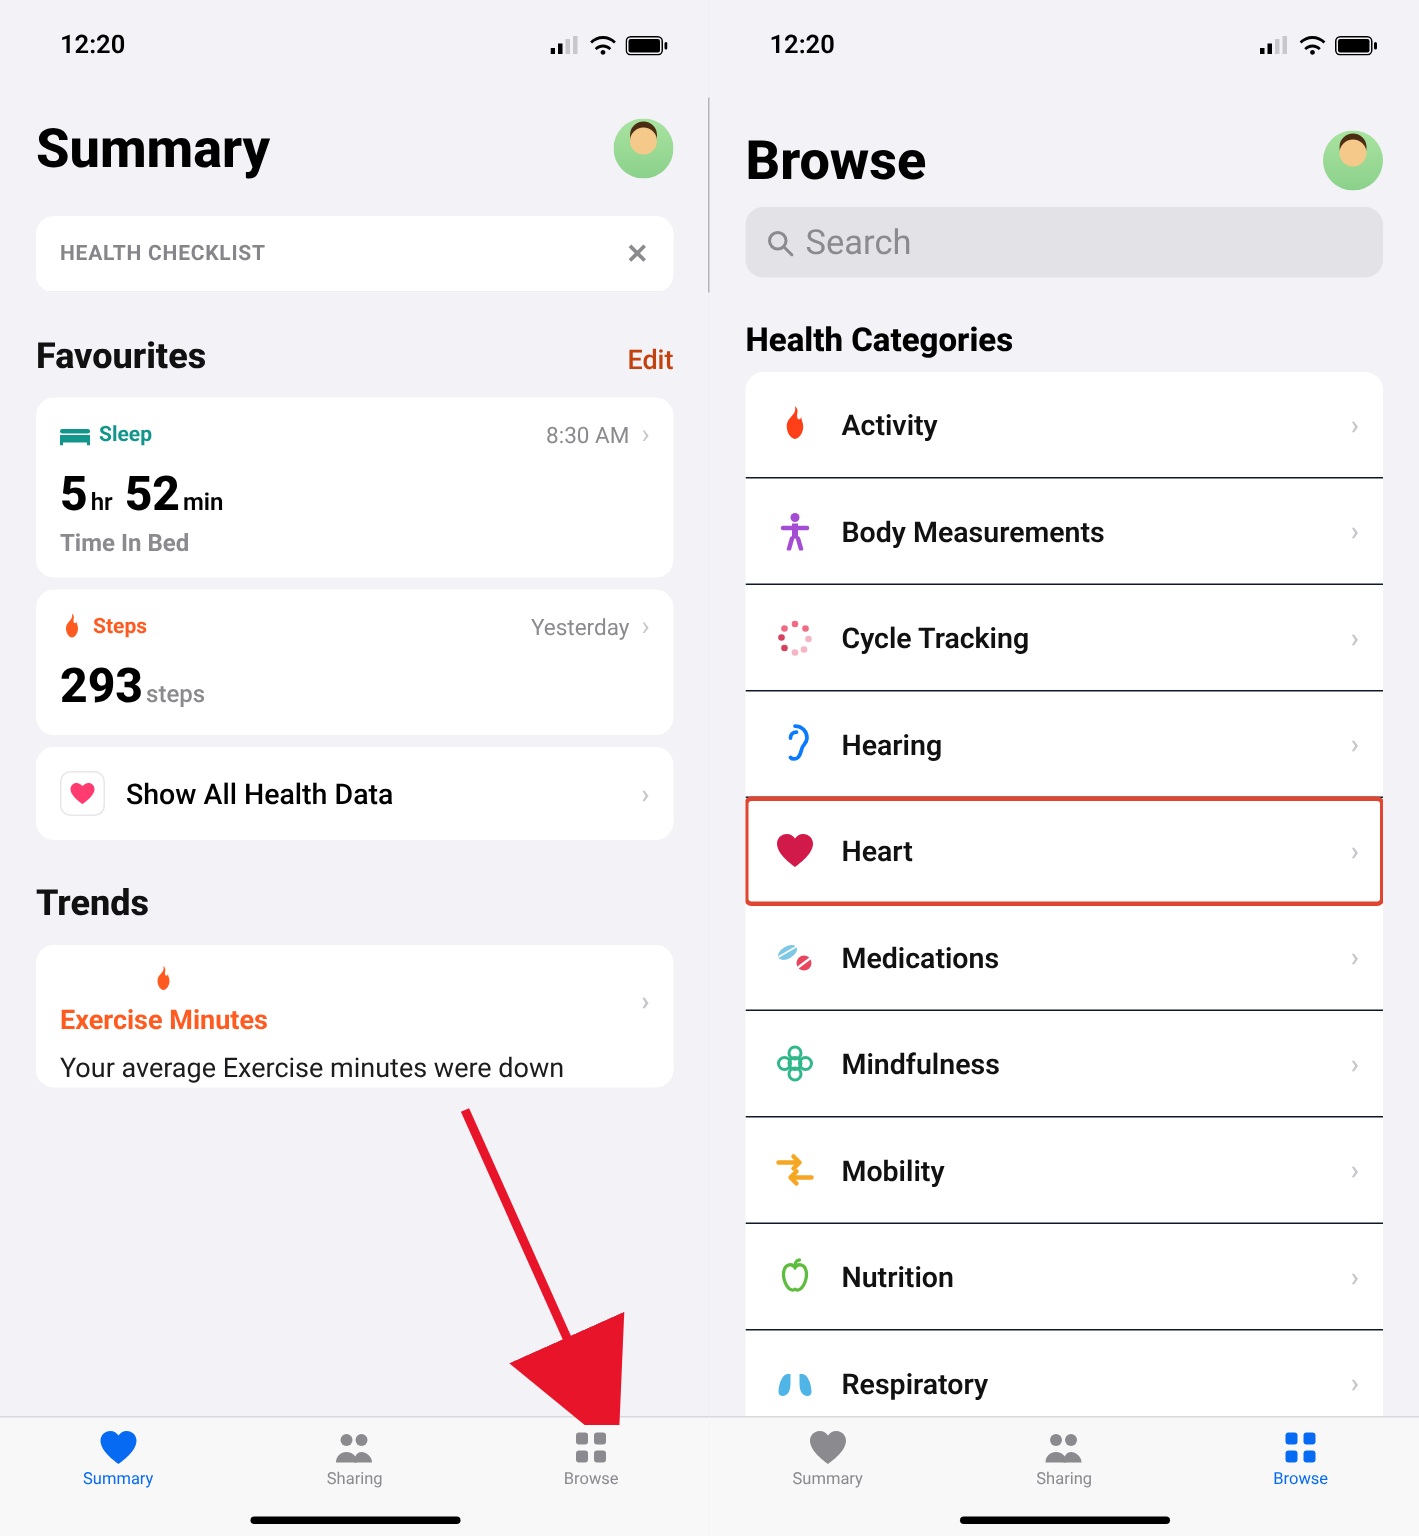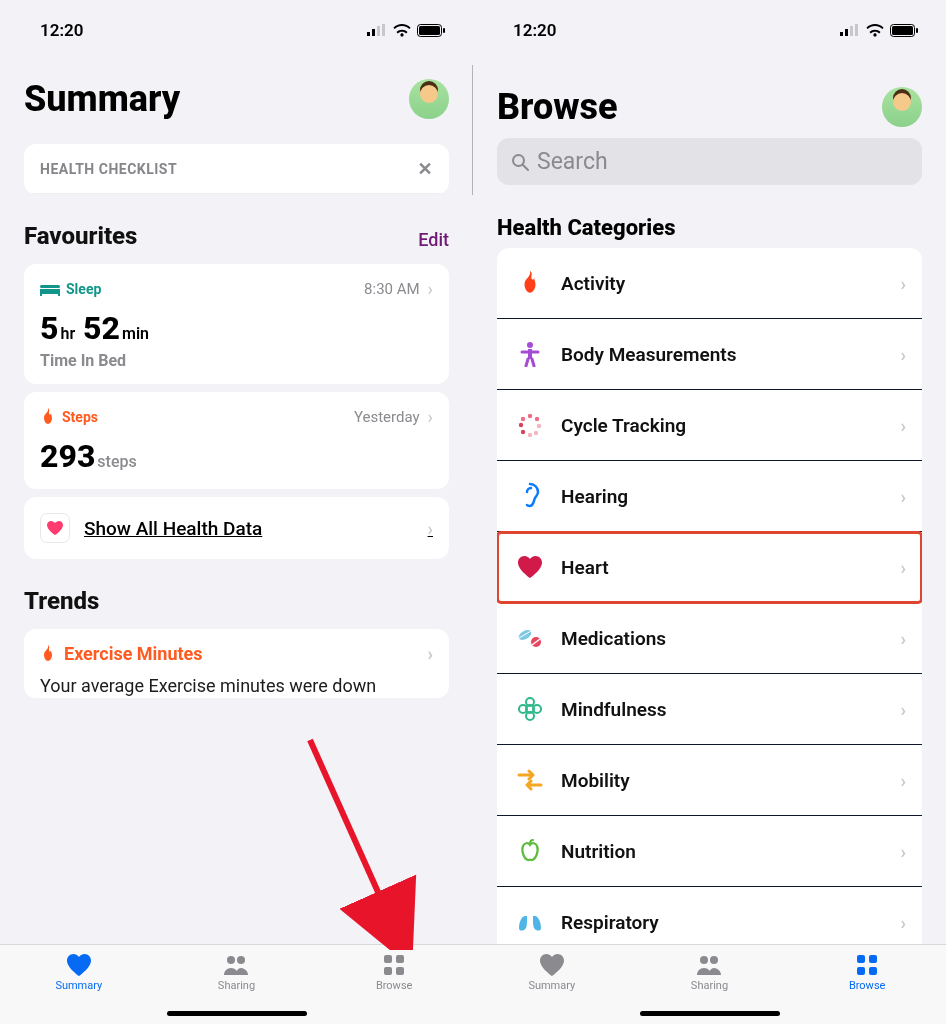--- a/index.html
+++ b/index.html
@@ -91,33 +91,33 @@
     color:#86868a; font-size:14px; font-weight:700; letter-spacing:.5px;
   }
   .close-x { color:#8a8a8f; font-size:18px; cursor:pointer; }
   .checklist-body { display:flex; padding:16px; gap:14px; align-items:flex-start;}
   .wallet-icon { width:40px; height:40px;}
   .checklist-text { font-size:18px; line-height:1.35; color:#1c1c1e; font-weight:500;}
   .review-link { color:#0a7aff; font-size:18px; font-weight:500; display:block; margin-top:8px;}
   
   .section-row { display:flex; justify-content:space-between; align-items:flex-end; padding:20px 24px 6px 24px; }
   .section-title { font-size:24px; font-weight:800; color:#111; }
-  .edit-link { color:#701a75; font-size:18px; font-weight:500; }
+  .edit-link { color:#c2410c; font-size:18px; font-weight:500; }
   
   .fav-card { background:#fff; border-radius:12px; margin:8px 24px; padding:14px 16px; }
   .fav-top { display:flex; justify-content:space-between; align-items:center; }
   .fav-label { display:flex; align-items:center; gap:6px; font-weight:700; font-size:14px; }
   .sleep { color:#12968b; }
   .steps { color:#ff5a1f; }
   .fav-time { color:#8a8a8f; font-size:15px; display:flex; align-items:center; gap:8px; }
   .chev { color:#c7c7cc; font-size:18px; }
   .big-val { font-size:32px; font-weight:800; margin-top:10px; }
   .unit { font-size:16px; font-weight:600; margin-left:2px; }
   .subtle { color:#8a8a8f; font-size:16px; margin-top:4px;font-weight:bold; }
-  .show-all { display:flex; align-items:center; gap:14px; padding:16px; font-size:19px; font-weight:500;text-decoration:underline;}
+  .show-all { display:flex; align-items:center; gap:14px; padding:16px; font-size:19px; font-weight:500;}
   .heart-box { width:30px; height:30px; border-radius:7px; background:#fff; border:1px solid #e7e7eb; display:flex; align-items:center; justify-content:center;}
   .chev-right { margin-left:auto; }
   
   .trend-card { background:#fff; border-radius:12px; margin:8px 24px 0 24px; padding:14px 16px 0 16px; }
   .trend-title { display:flex; align-items:center; gap:8px; color:#ff5a1f; font-weight:700; font-size:18px; justify-content:space-between;}
   .trend-desc { font-size:18px; color:#1c1c1e; margin-top:10px; line-height:1.35; }
   
   .cat-header { font-size:22px; font-weight:800; padding:20px 20px 8px 24px; }
   .cat-list { background:#fff; border-radius:12px; margin:0 24px; overflow:hidden; }
   .cat-item {
@@ -256,21 +256,21 @@
         <span class="chev chev-right">›</span>
       </div>
     </div>
 
     <div class="section-row">
       <span class="section-title">Trends</span>
     </div>
 
     <div class="trend-card">
       <div class="trend-title">
-        <span style="display:flex;align-items:center;gap:8px;">
+        <span style="display:flex;align-items:center;gap:8px;flex-direction:column;">
           <svg width="16" height="18" viewBox="0 0 16 18">
               <path d="M8 0c1 5-4 5-4 10 0 3 2 6 4 6s4-3 4-6c0-2-1-3-1-5 0 2-2 2-2 0 0-2 1-3-1-5z" fill="#ff5a1f"></path>
             </svg>
           <span>Exercise Minutes</span>
         </span>
         <span class="chev">›</span>
       </div>
       <div class="trend-desc">Your average Exercise minutes were down</div>
     </div>
 

